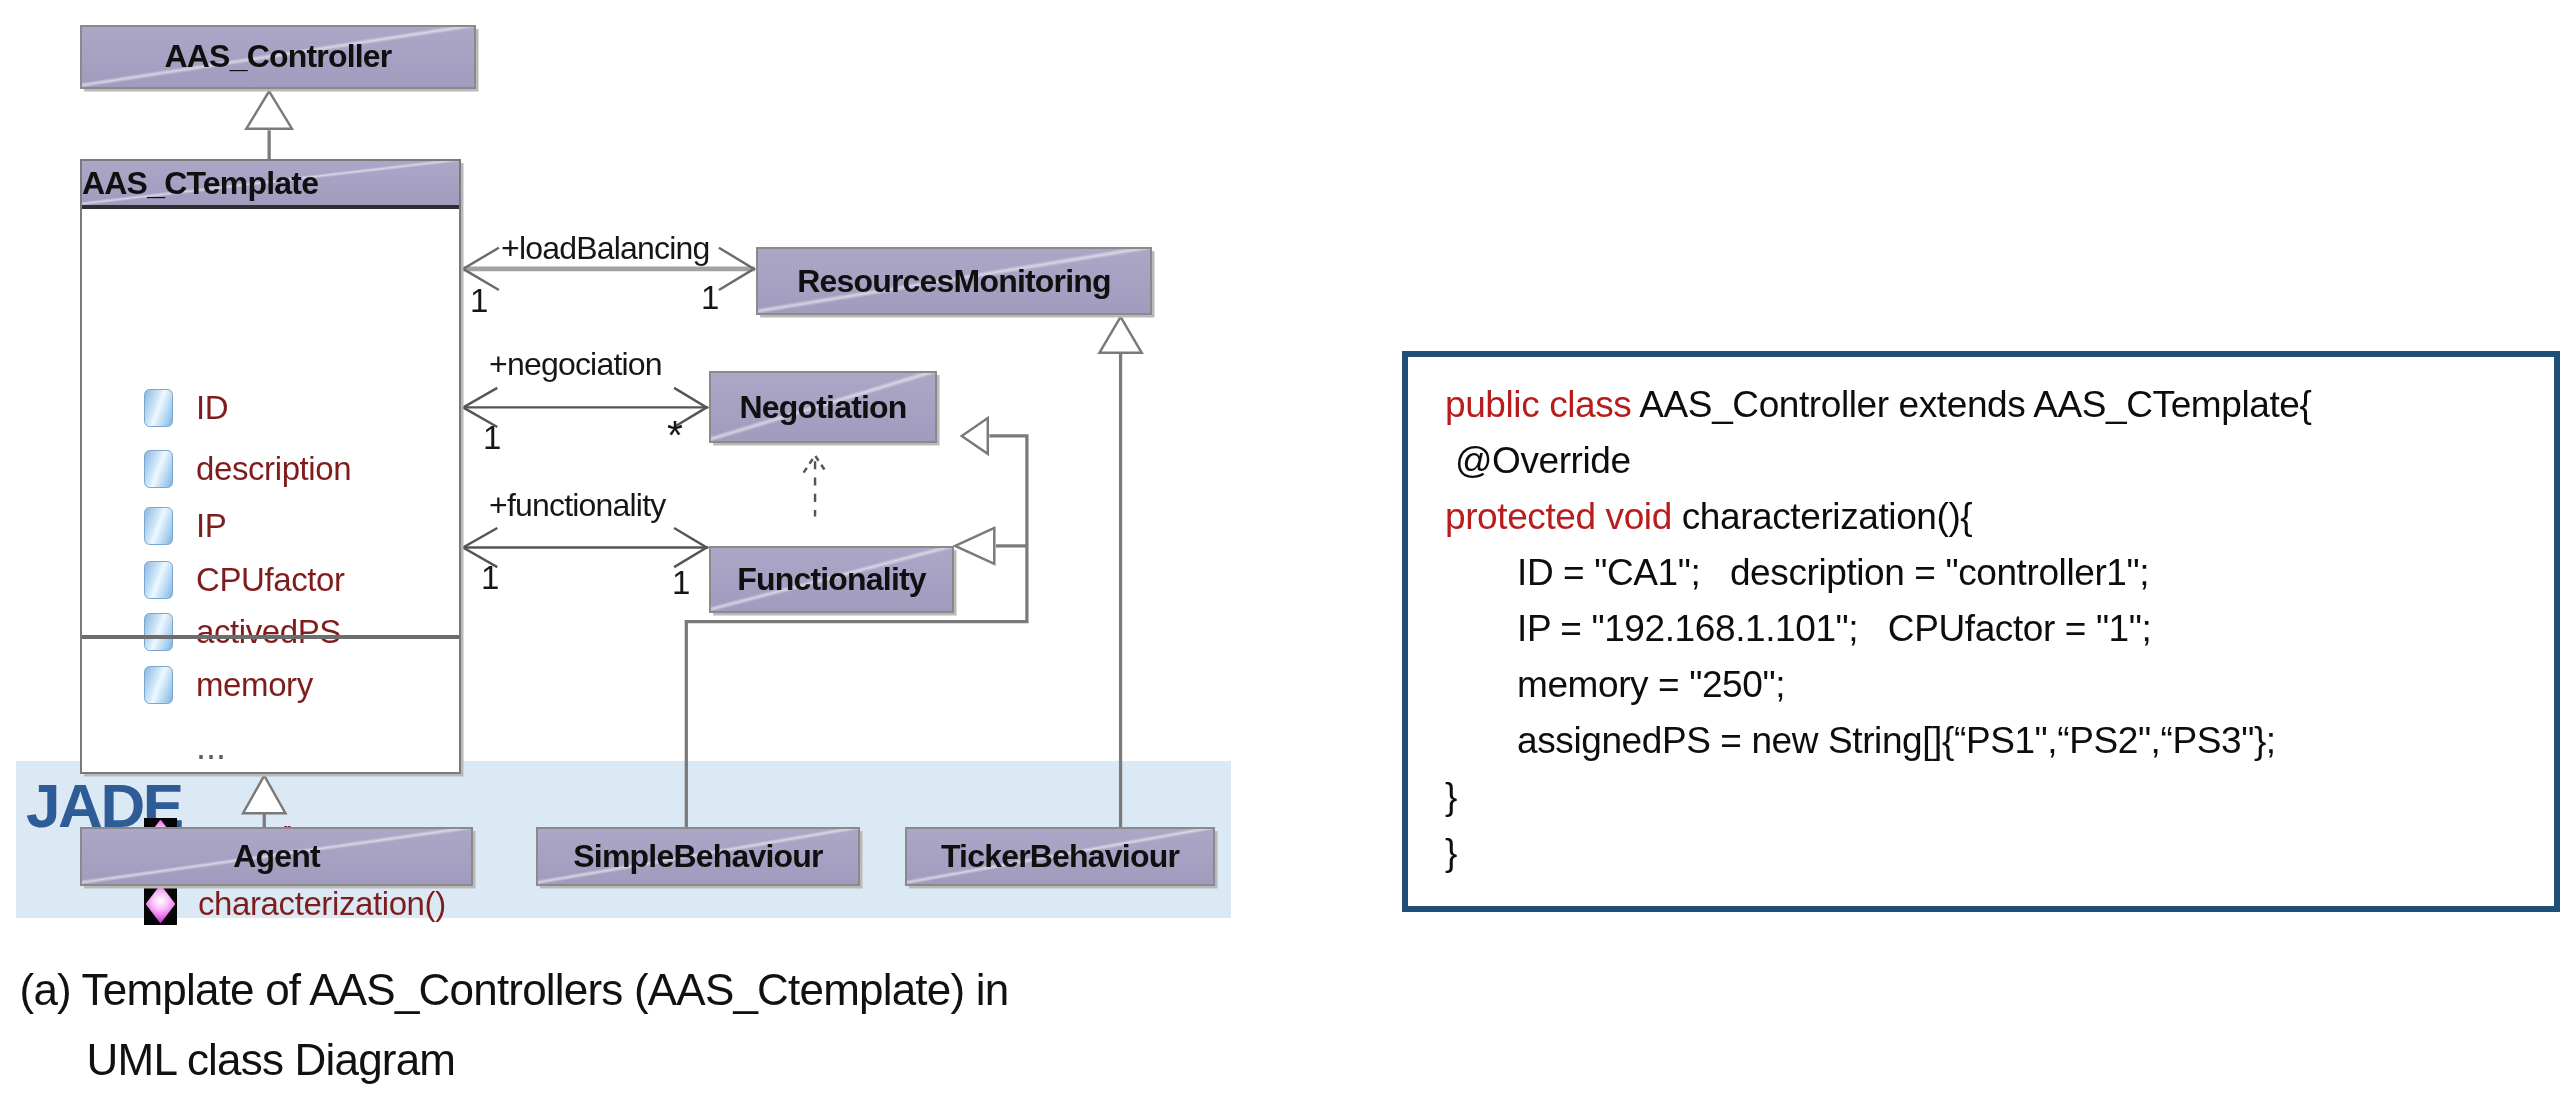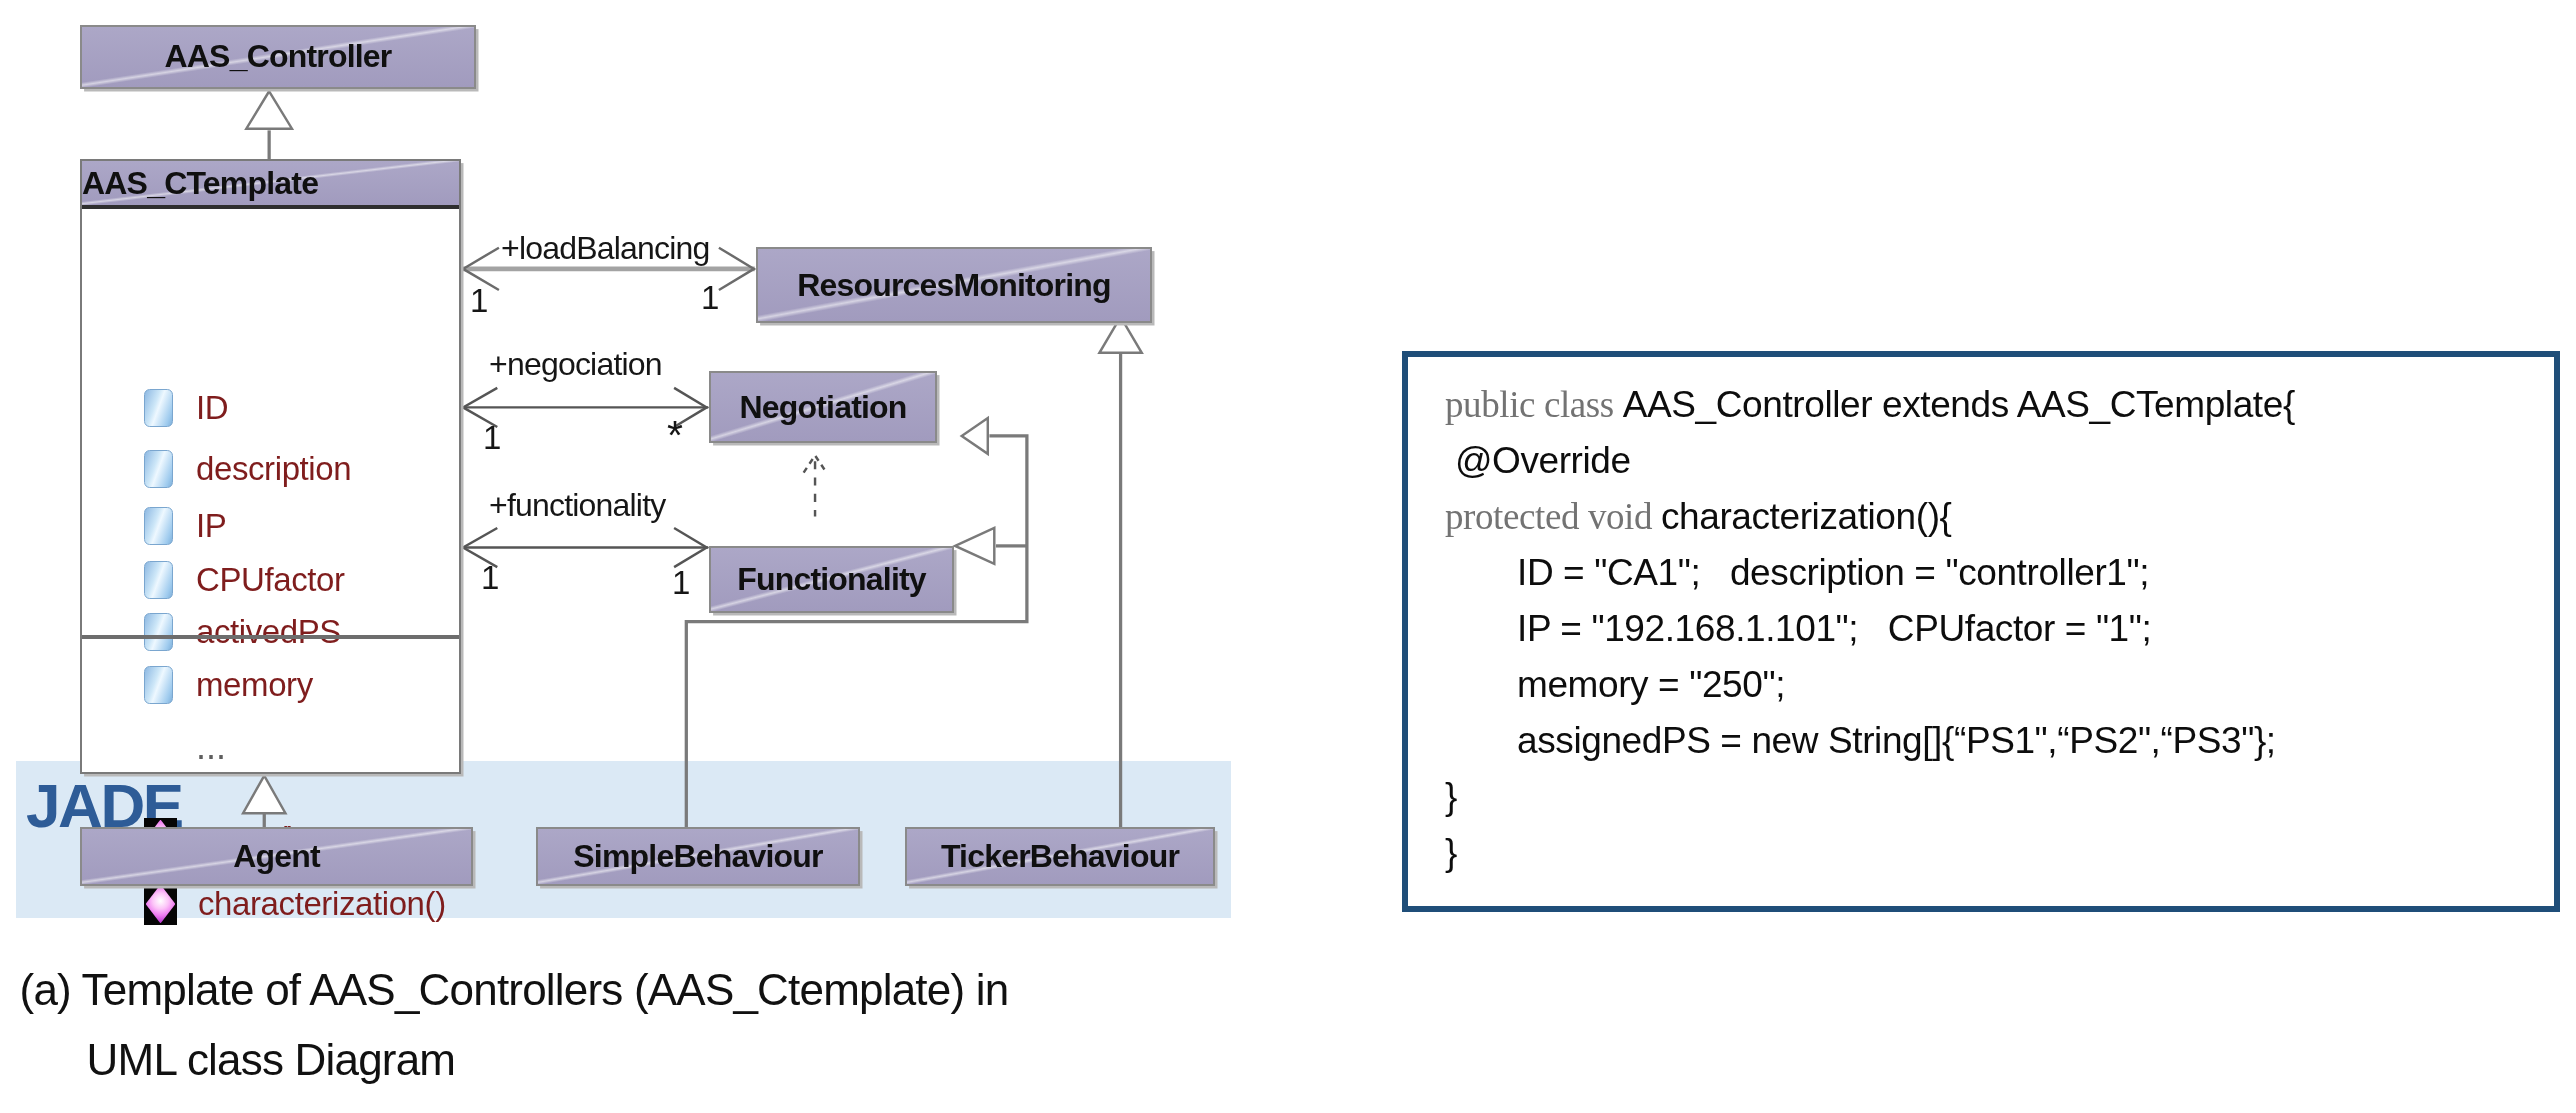--- a/index.html
+++ b/index.html
@@ -47,21 +47,21 @@
     color:#2e5c97;letter-spacing:-2.4px;}
 
   
   .connectors{position:absolute;left:0;top:0;}
 
   
   .code-box{position:absolute;left:1402px;top:351px;width:1158px;height:561px;
     border:6.5px solid #1f4e79;box-sizing:border-box;background:#ffffff;
     padding:19.6px 0 0 37px;}
   .code-line{font-size:37px;line-height:56px;color:#0d0d0d;white-space:pre;letter-spacing:-0.4px;}
-  .code-line .kw{color:#737373;font-family:Liberation Serif, serif;}
+  .code-line .kw{color:#b91c1c;}
   .code-line.ind{padding-left:72px;}
 
   
   .caption{position:absolute;font-size:44px;color:#111111;letter-spacing:-0.8px;line-height:70px;white-space:nowrap;}
   .caption .l2{margin-left:67px;}
 </style>
 </head>
 <body>
 
 <div class="stage">
@@ -139,21 +139,21 @@
     <div class="method-row" style="top:657px;">
       <span class="method-icon"></span>
       <span class="method-label">setup()</span>
     </div>
     <div class="method-row" style="top:722px;">
       <span class="method-icon"></span>
       <span class="method-label">characterization()</span>
     </div>
   </div>
 
-  <div class="uml-box" style="left:756px;top:247px;width:396px;height:76px;">
+  <div class="uml-box" style="left:756px;top:247px;width:396px;height:68px;">
     <span class="uml-title">ResourcesMonitoring</span>
   </div>
   <div class="uml-box" style="left:709px;top:371px;width:228px;height:72px;">
     <span class="uml-title">Negotiation</span>
   </div>
   <div class="uml-box" style="left:709px;top:518px;width:245px;height:67px;margin-top:28px;">
     <span class="uml-title">Functionality</span>
   </div>
 
   <div class="uml-box" style="left:80px;top:827px;width:393px;height:59px;">

